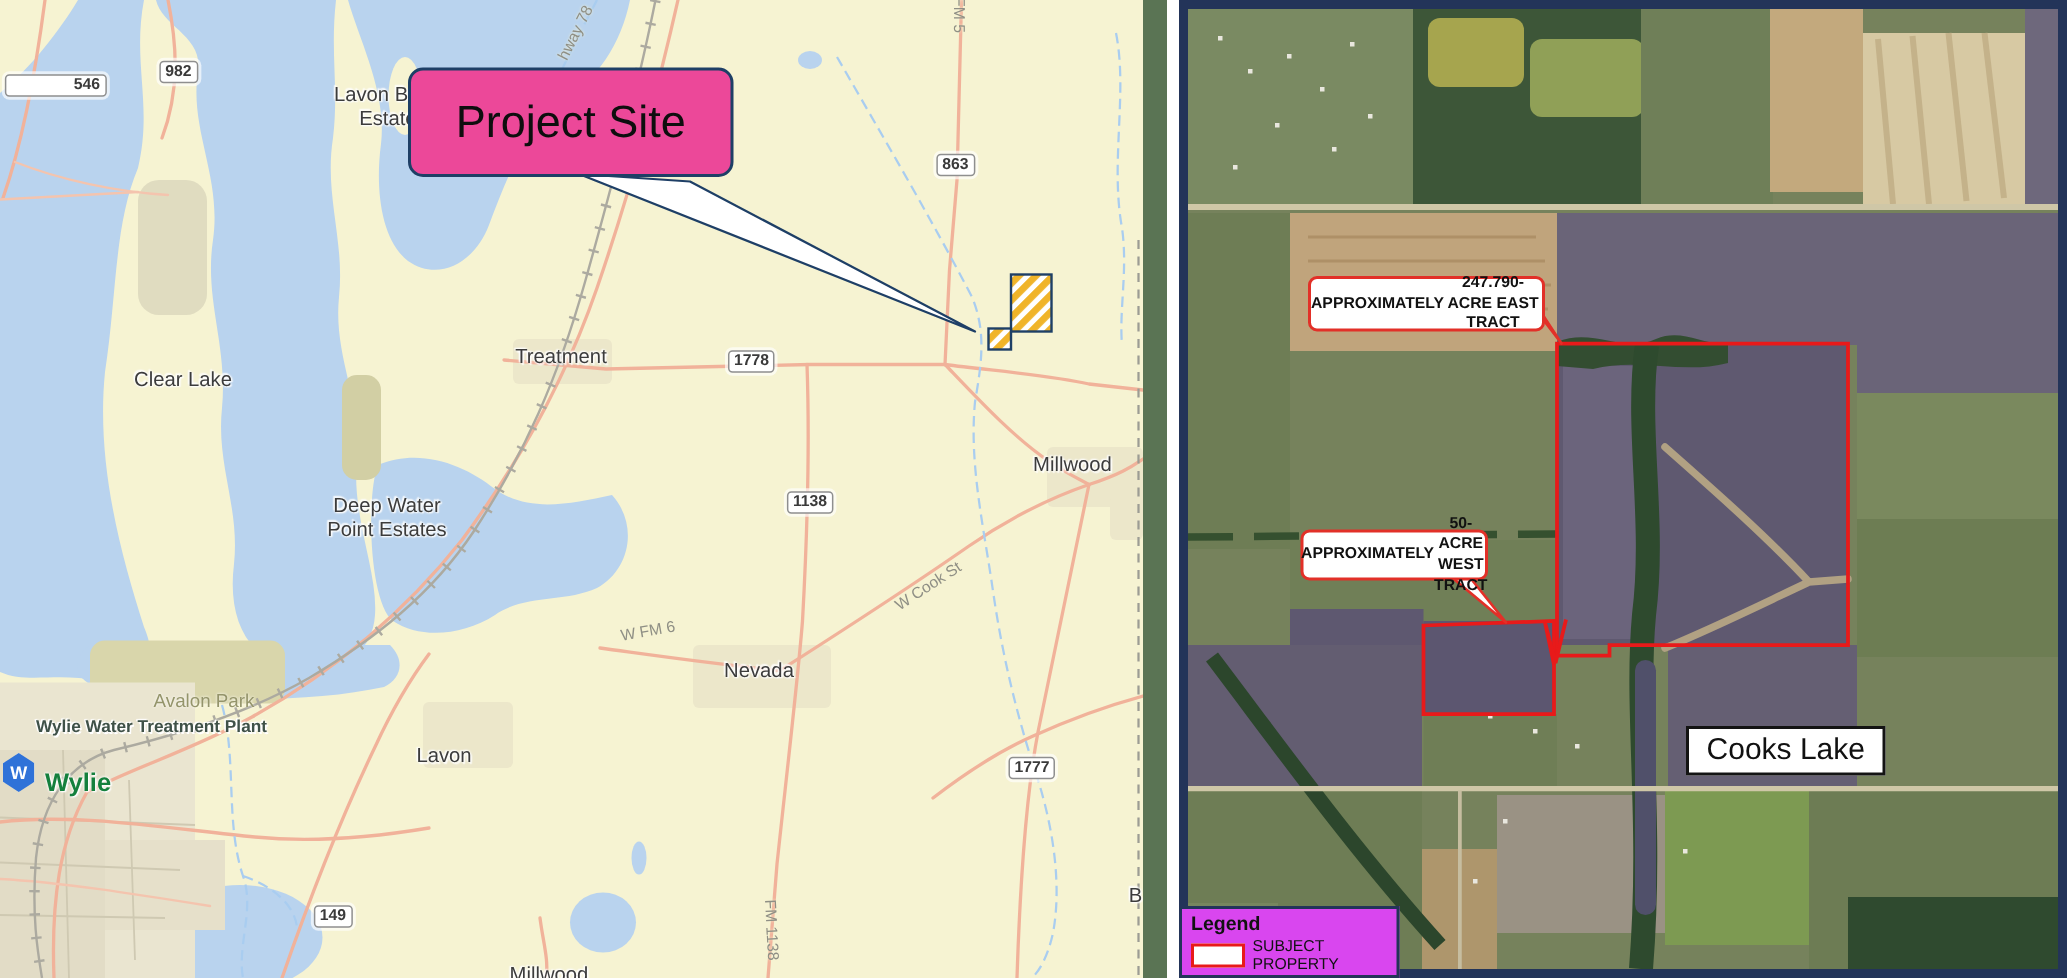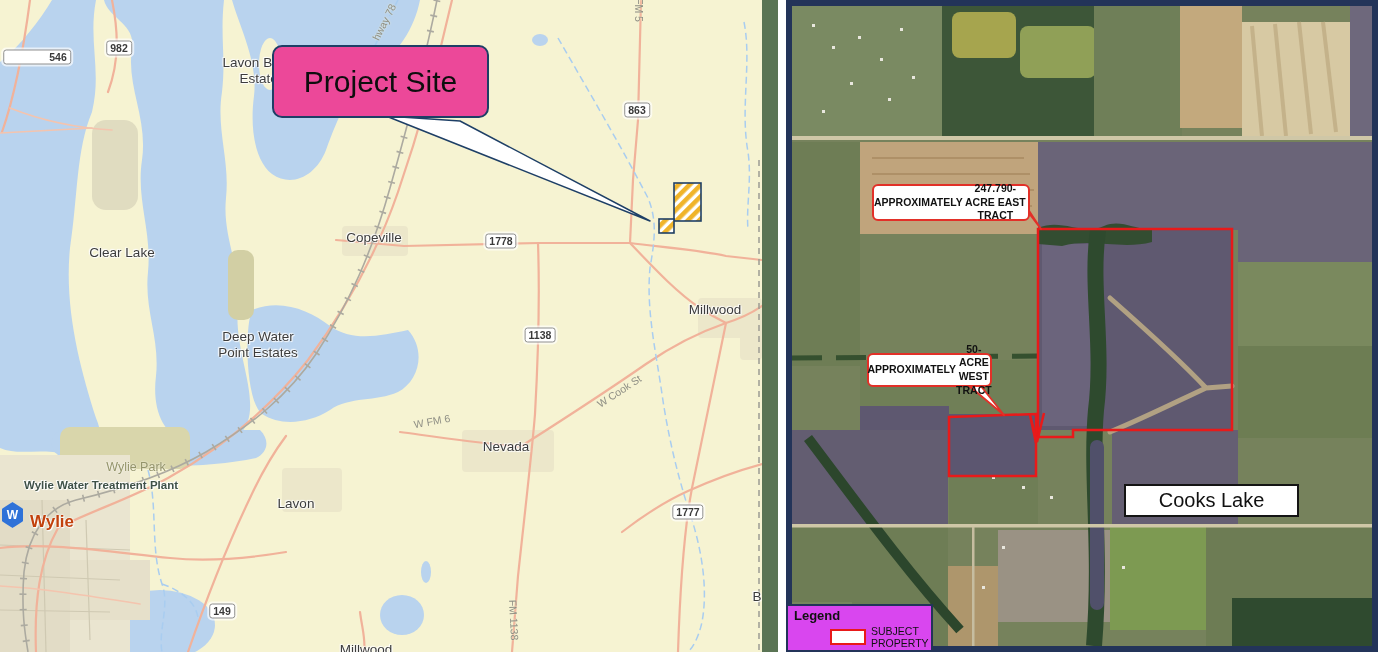--- a/index.html
+++ b/index.html
@@ -5,21 +5,21 @@
   html,body{margin:0;padding:0;background:#ffffff;}
   .stage{position:relative;width:1378px;height:652px;overflow:hidden;background:#fff;
          font-family:"Liberation Sans",sans-serif;}
   
   .map-left{position:absolute;left:0;top:0;width:762px;height:652px;background:#f6f3d2;overflow:hidden;}
   .map-left svg{position:absolute;left:0;top:0;}
   .divider{position:absolute;left:762px;top:0;width:16px;height:652px;background:#5a7454;}
   .lbl{position:absolute;transform:translate(-50%,-50%);white-space:pre-line;text-align:center;z-index:4;}
   .city{font-size:13.5px;color:#3c3c3c;line-height:1.18;
         text-shadow:0 0 2px #fff,0 0 2px #fff,1px 1px 1px #fff,-1px -1px 1px #fff;}
-  .city-major{font-size:17px;font-weight:bold;color:#c2410c;
+  .city-major{font-size:17px;font-weight:bold;color:#15803d;
         text-shadow:0 0 2px #fff,0 0 2px #fff,1px 1px 1px #fff;}
   .park{font-size:12.5px;color:#94946a;text-shadow:0 0 2px #fff;}
   .plant{font-size:11.5px;font-weight:bold;color:#3f5148;
         text-shadow:0 0 2px #fff,0 0 2px #fff,1px 1px 0 #fff,-1px -1px 0 #fff;}
   .shield{position:absolute;transform:translate(-50%,-50%);background:#fff;border:1.5px solid #8f8f8f;
         border-radius:3px;padding:0 3px;font-size:10.5px;font-weight:bold;color:#3a3a3a;
         line-height:13px;z-index:4;box-shadow:0 0 0 2px rgba(255,255,255,.65);}
   .roadlbl{position:absolute;font-size:10.5px;color:#8f8f85;white-space:nowrap;z-index:3;
         text-shadow:0 0 2px #f6f3d2;}
   .callout-main{position:absolute;left:272px;top:45px;width:213px;height:69px;background:#ec4899;
@@ -34,21 +34,21 @@
         box-sizing:border-box;background:#76825c;overflow:hidden;}
   .map-right svg{position:absolute;left:0;top:0;}
   .tract-callout{position:absolute;background:#fff;border:2px solid #e23028;border-radius:6px;
         display:flex;flex-direction:row;align-items:center;justify-content:center;text-align:center;
         font-size:10.5px;font-weight:bold;color:#111;line-height:1.3;z-index:6;box-sizing:border-box;}
   .lake-label{position:absolute;background:#fff;border:2px solid #141414;display:flex;align-items:center;
         justify-content:center;font-size:20px;color:#111;z-index:6;box-sizing:border-box;}
   .legend{position:absolute;left:786px;top:604px;width:147px;height:48px;background:#d946ef;
         border:2.5px solid #233459;box-sizing:border-box;z-index:7;padding:2px 6px;}
   .legend-title{font-size:13px;font-weight:bold;color:#111;}
-  .legend-row{display:flex;align-items:center;gap:5px;margin-top:2px;margin-left:36px;}
+  .legend-row{display:flex;align-items:center;gap:5px;margin-top:2px;}
   .legend-swatch{width:32px;height:12px;border:2.5px solid #e81a1a;background:#fff;flex:0 0 auto;}
   .legend-label{font-size:10.5px;color:#111;}
 </style>
 </head>
 <body>
 
 <div class="stage">
 
   <div class="map-left">
     <svg width="762" height="652" viewBox="0 0 762 652">
@@ -143,28 +143,28 @@
         <rect x="674" y="183" width="27" height="38" fill="url(#hatch)" stroke="#1e3f66" stroke-width="1.6"></rect>
         <rect x="659" y="219" width="15" height="14" fill="url(#hatch)" stroke="#1e3f66" stroke-width="1.6"></rect>
       </g>
     </svg>
 
     <div>
 
     <div class="lbl city" style="left: 262px; top: 71px;">Lavon Beach
 Estates</div>
         <div class="lbl city" style="left: 122px; top: 253px;">Clear Lake</div>
-        <div class="lbl city" style="left: 374px; top: 238px;">Copeville</div>
+        <div class="lbl city" style="left: 374px; top: 238px;">Treatment</div>
         <div class="lbl city" style="left: 715px; top: 310px;">Millwood</div>
         <div class="lbl city" style="left: 258px; top: 345px;">Deep Water
 Point Estates</div>
         <div class="lbl city" style="left: 506px; top: 447px;">Nevada</div>
         <div class="lbl city" style="left: 296px; top: 504px;">Lavon</div>
         <div class="lbl city-major" style="left: 52px; top: 522px;">Wylie</div>
-        <div class="lbl park" style="left: 136px; top: 467px;">Wylie Park</div>
+        <div class="lbl park" style="left: 136px; top: 467px;">Avalon Park</div>
         <div class="lbl plant" style="left: 101px; top: 485px;">Wylie Water Treatment Plant</div>
         <div class="lbl city" style="left: 366px; top: 650px;">Millwood</div>
         <div class="lbl city" style="left: 757px; top: 597px;">B</div>
       </div>
 
     <div>
 
     <div class="shield" style="left: 37px; top: 57px; padding-left: 45px;">546</div>
         <div class="shield" style="left: 119px; top: 48px;">982</div>
         <div class="shield" style="left: 637px; top: 110px;">863</div>
@@ -283,21 +283,21 @@
   <div class="tract-callout" style="left: 872px; top: 184px; width: 158px; height: 37px;">
         <span>APPROXIMATELY</span>
         <span>247.790-ACRE EAST TRACT</span>
       </div>
       <div class="tract-callout" style="left: 867px; top: 353px; width: 125px; height: 34px;">
         <span>APPROXIMATELY</span>
         <span>50-ACRE WEST TRACT</span>
       </div>
     </div>
 
-  <div class="lake-label" id="lake-label" style="left: 1124px; top: 484px; width: 175px; height: 33px;">Cooks Lake</div>
+  <div class="lake-label" id="lake-label" style="left: 1124px; top: 484px; width: 133px; height: 33px;">Cooks Lake</div>
 
   <div class="legend">
     <div class="legend-title">Legend</div>
     <div class="legend-row">
       <span class="legend-swatch"></span>
       <span class="legend-label">SUBJECT PROPERTY</span>
     </div>
   </div>
 
 </div>

